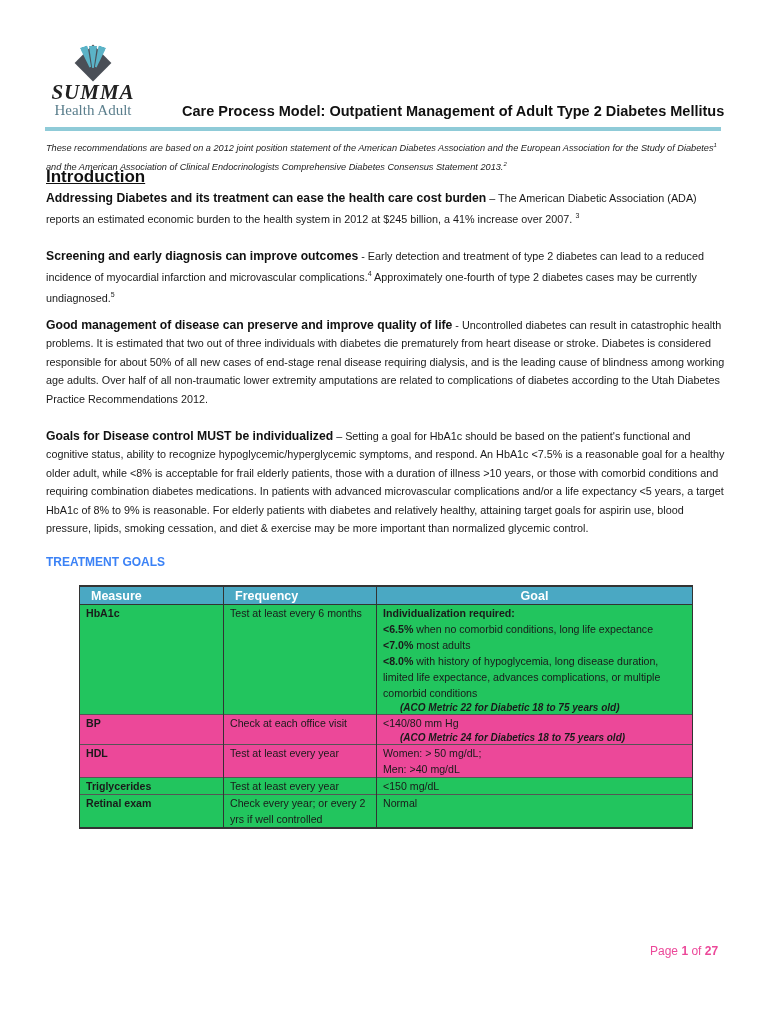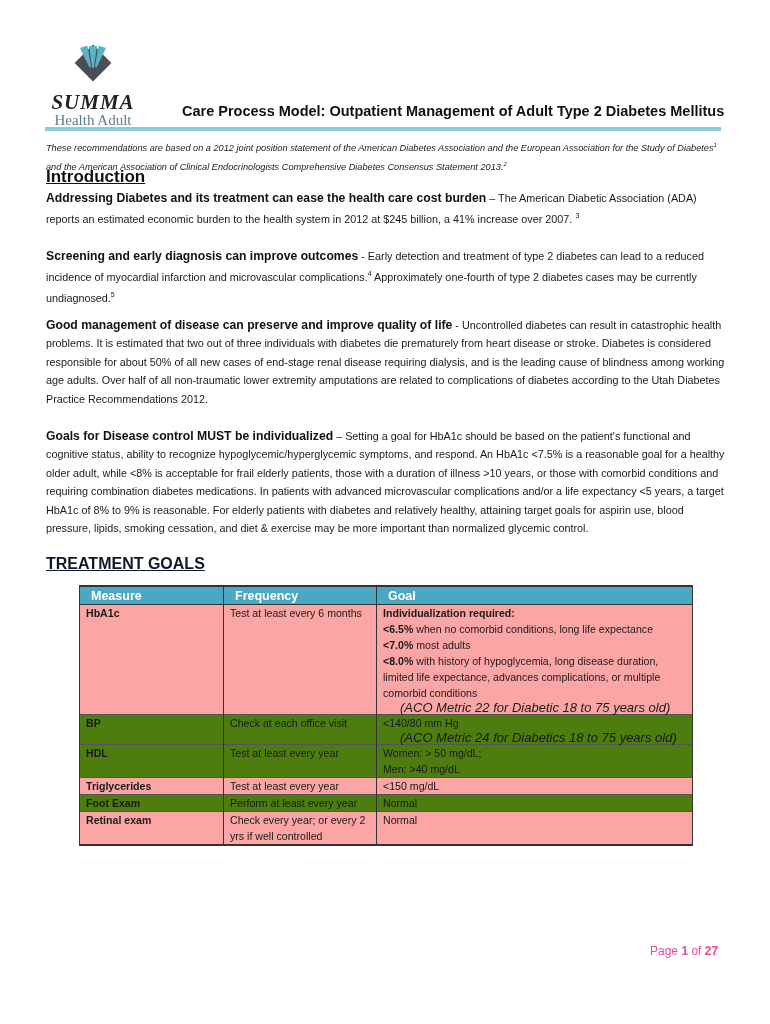--- a/index.html
+++ b/index.html
@@ -7,52 +7,52 @@
          font-family: "Liberation Sans", sans-serif; color: #1a1a1a; }
   .page { position: absolute; left: 0; top: 0; width: 770px; height: 1024px; }
 
   .logo { position: absolute; left: 38px; top: 46px; width: 110px; height: 72px; text-align: center; }
   .logo .mark { position: relative; width: 44px; height: 34px; margin: 0 auto; }
   .logo .diamond { position: absolute; left: 9px; top: 4px; width: 26px; height: 26px; background: #4a4f57; transform: rotate(45deg); }
   .logo .fan { position: absolute; left: 18px; top: 0; width: 8px; height: 22px; background: #5bb3c7;
                clip-path: polygon(0 0, 100% 0, 60% 100%, 40% 100%); }
   .logo .fan.l { left: 12px; transform: rotate(-18deg); }
   .logo .fan.r { left: 24px; transform: rotate(18deg); }
-  .logo .summa { font-family: "Liberation Serif", serif; font-style: italic; font-weight: bold; font-size: 21px; letter-spacing: 1px; color: #222; line-height: 20px; margin-top: 12px; }
+  .logo .summa { font-family: "Liberation Serif", serif; font-style: italic; font-weight: bold; font-size: 21px; letter-spacing: 1px; color: #222; line-height: 20px; margin-top: 2px; }
   .logo .hs { font-family: "Liberation Serif", serif; font-size: 15px; color: #5a7e8c; line-height: 16px; }
 
   .title { position: absolute; left: 182px; top: 103px; font-size: 14.5px; font-weight: bold; color: #111; white-space: nowrap; }
   .rule { position: absolute; left: 45px; top: 127px; width: 676px; height: 4px; background: #8fcbd8; }
 
   .intro-note { position: absolute; left: 46px; top: 137px; width: 680px; font-size: 9.2px; font-style: italic; line-height: 16px; color: #222; }
   .intro-note sup { font-size: 6px; }
 
   .h-intro { position: absolute; left: 46px; top: 167px; font-size: 17px; font-weight: bold; text-decoration: underline; color: #111; }
 
   .para { position: absolute; left: 46px; width: 682px; font-size: 10.8px; line-height: 18.4px; color: #1a1a1a; }
   .para b { font-size: 12.2px; color: #111; }
   .para sup { font-size: 7px; }
   .p1 { top: 189px; }
   .p2 { top: 247px; }
   .p3 { top: 316px; }
   .p4 { top: 427px; }
 
-  .h-goals { position: absolute; left: 46px; top: 555px; font-size: 16px; font-weight: bold; text-decoration: underline; color: #0f172a; }
+  .h-goals { position: absolute; left: 46px; top: 555px; font-size: 12px; font-weight: bold; color: #3b82f6; }
 
   table.goals { position: absolute; left: 79px; top: 585px; width: 614px; border-collapse: collapse; font-size: 10.6px; line-height: 16px; }
   table.goals th { background: #4aa8c3; color: #ffffff; font-weight: bold; font-size: 12.5px; text-align: left; padding: 0 11px; height: 17px; border: 1px solid #333; border-top: 2px solid #333; }
-  table.goals th.goal { }
+  table.goals th.goal { text-align: center; }
   table.goals td { vertical-align: top; padding: 0 6px; border-left: 1px solid #333; border-right: 1px solid #333; border-top: 1px solid #555; }
-  table.goals tr.shade td { background: #fca5a5; }
-  table.goals tr.plain td { background: #4d7c0f; margin-top: 45px; }
+  table.goals tr.shade td { background: #22c55e; }
+  table.goals tr.plain td { background: #ec4899; margin-top: 45px; }
   table.goals tr:last-child td { border-bottom: 2px solid #333; }
   td.measure { font-weight: bold; width: 131px; }
   td.freq { width: 140px; }
   td.goal-cell { width: auto; }
-  .aco { font-size: 13px; font-style: italic; font-weight: normal; line-height: 13px; padding-left: 17px; }
+  .aco { font-size: 10px; font-style: italic; font-weight: bold; line-height: 13px; padding-left: 17px; }
   .gline { display: block; }
   .gline b { font-weight: bold; }
 
   .footer { position: absolute; left: 650px; top: 944px; font-size: 12px; color: #ec4899; white-space: nowrap; }
   .footer b { font-weight: bold; }
 </style>
 </head>
 <body>
 
 <div class="page">
@@ -130,25 +130,20 @@
         <td class="goal-cell">
           <span class="gline">Women: &gt; 50 mg/dL;</span>
           <span class="gline">Men: &gt;40 mg/dL</span>
         </td>
       </tr>
       <tr class="shade">
         <td class="measure">Triglycerides</td>
         <td class="freq">Test at least every year</td>
         <td class="goal-cell">&lt;150 mg/dL</td>
       </tr>
-      <tr class="plain">
-        <td class="measure">Foot Exam</td>
-        <td class="freq">Perform at least every year</td>
-        <td class="goal-cell">Normal</td>
-      </tr>
       <tr class="shade">
         <td class="measure">Retinal exam</td>
         <td class="freq">Check every year; or every 2 yrs if well controlled</td>
         <td class="goal-cell">Normal</td>
       </tr>
     </tbody>
   </table>
 
   <div class="footer">
     <span>Page</span>

